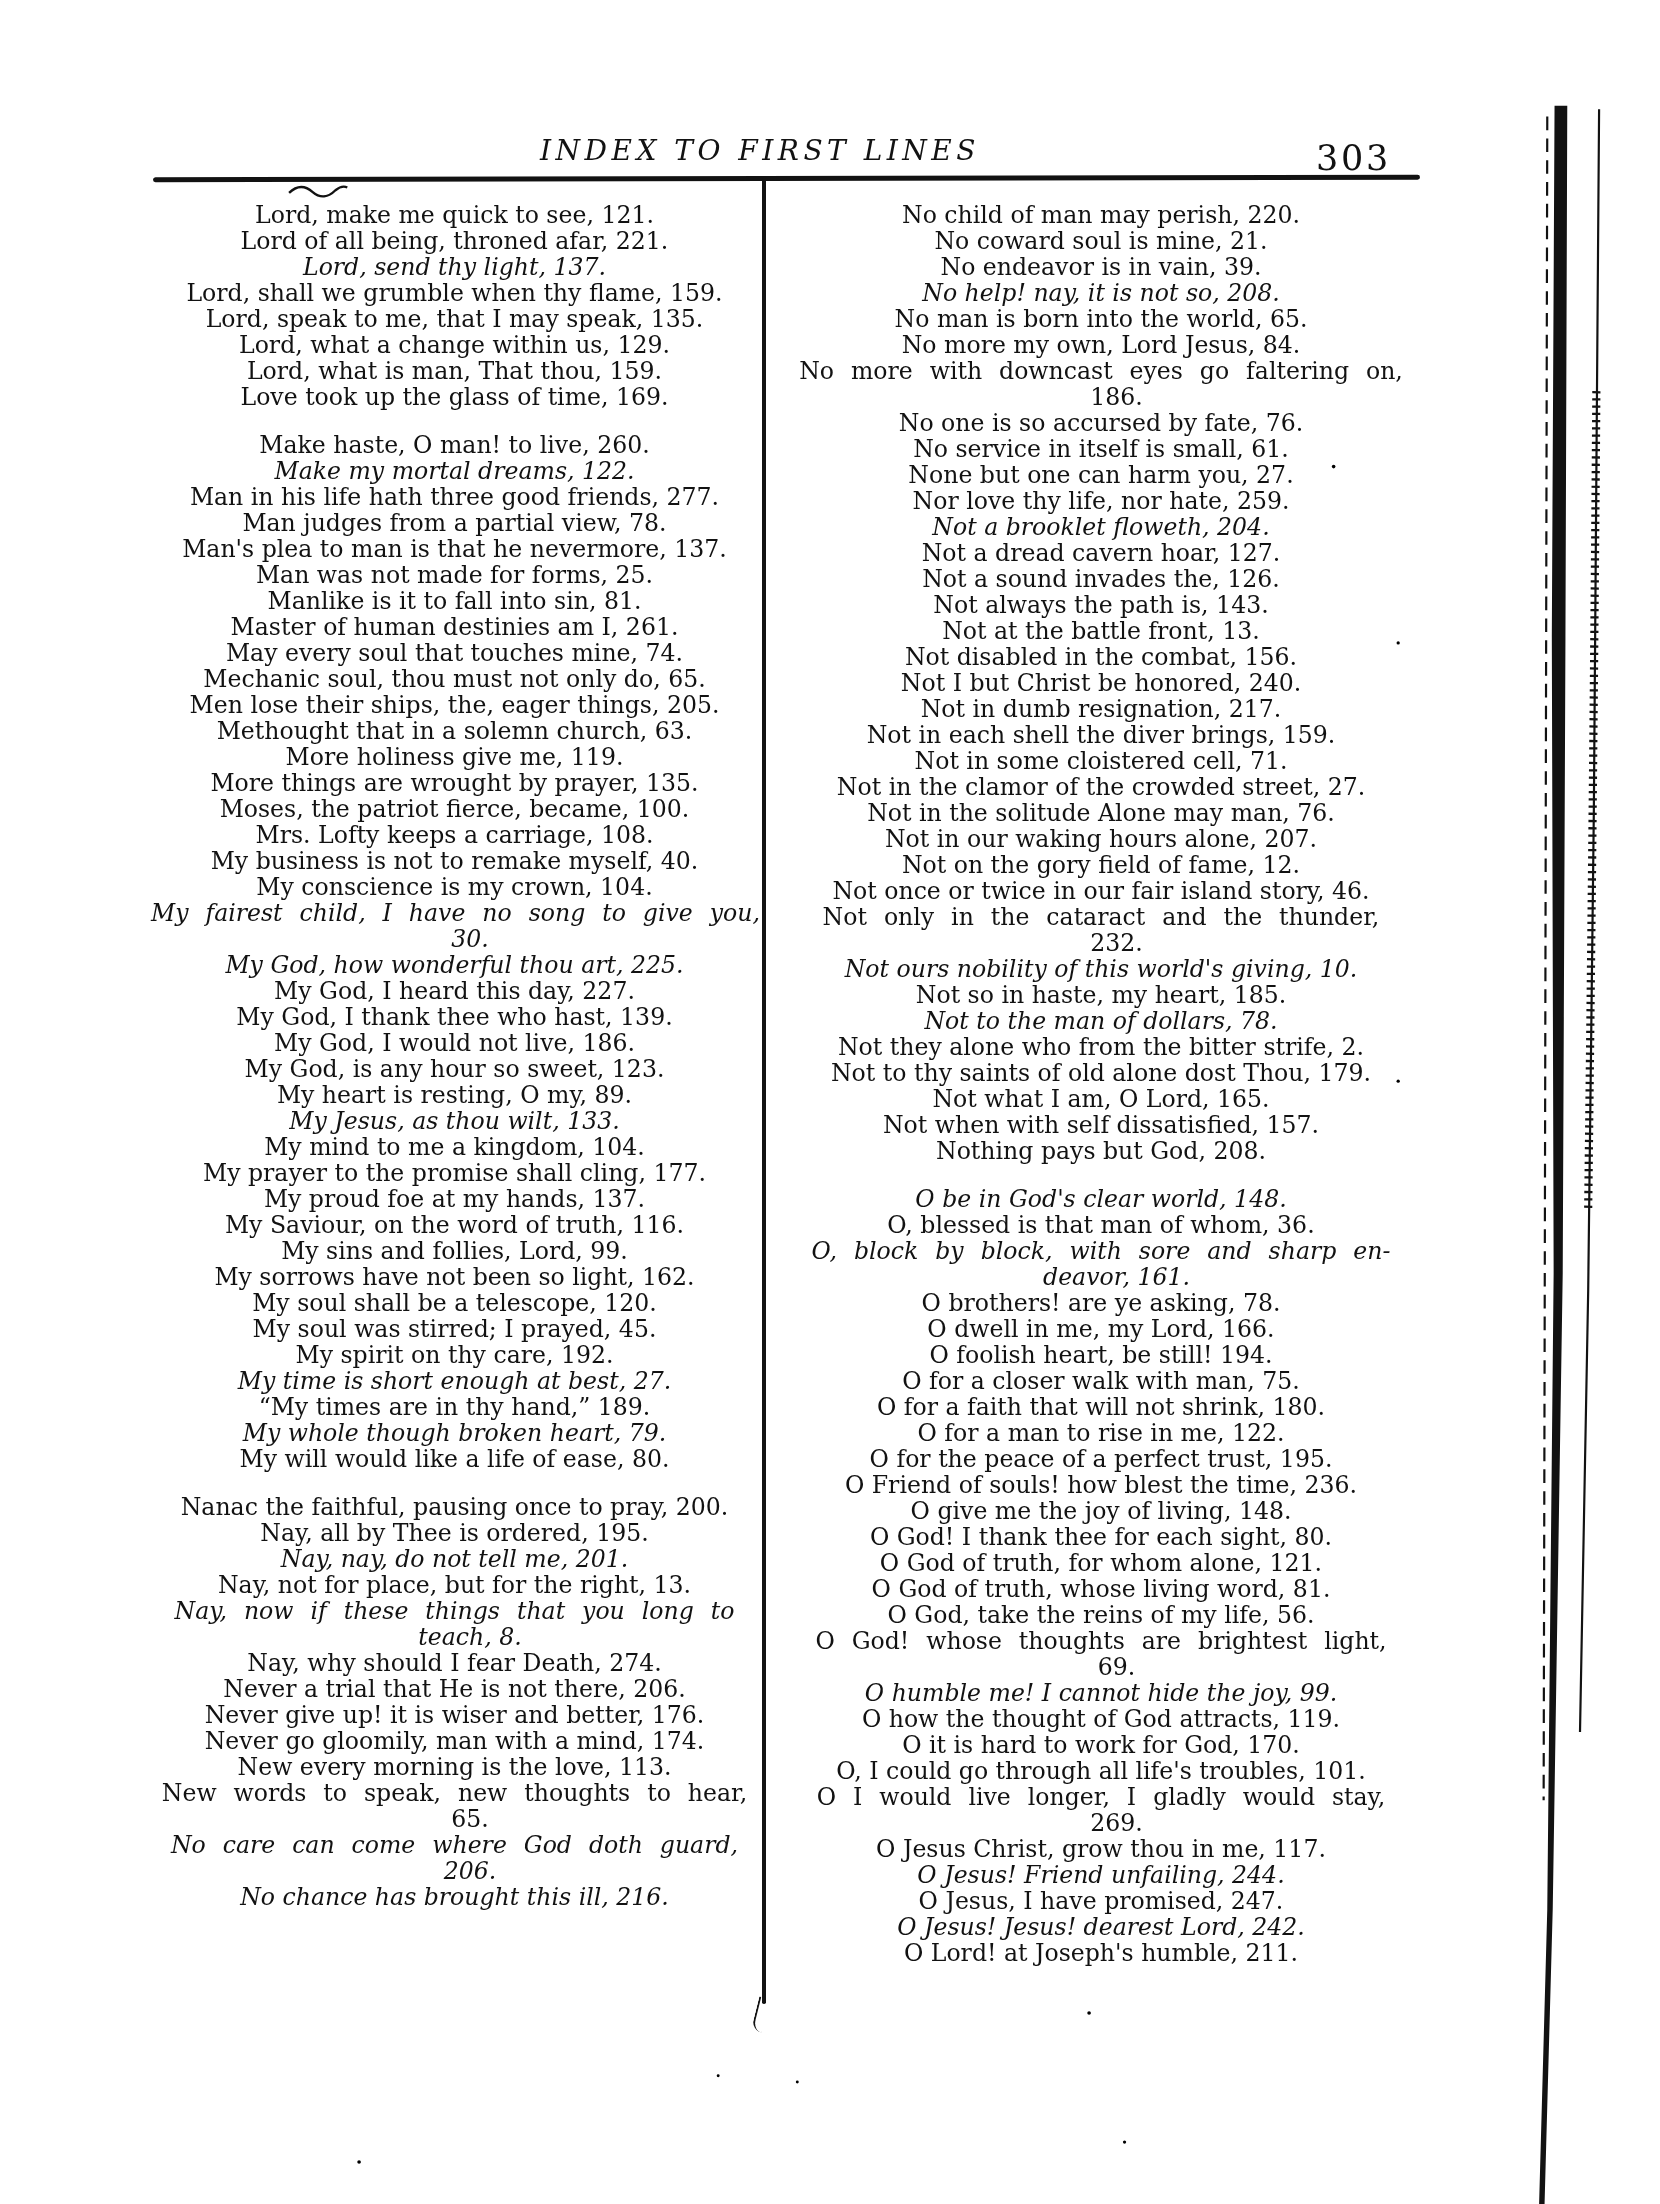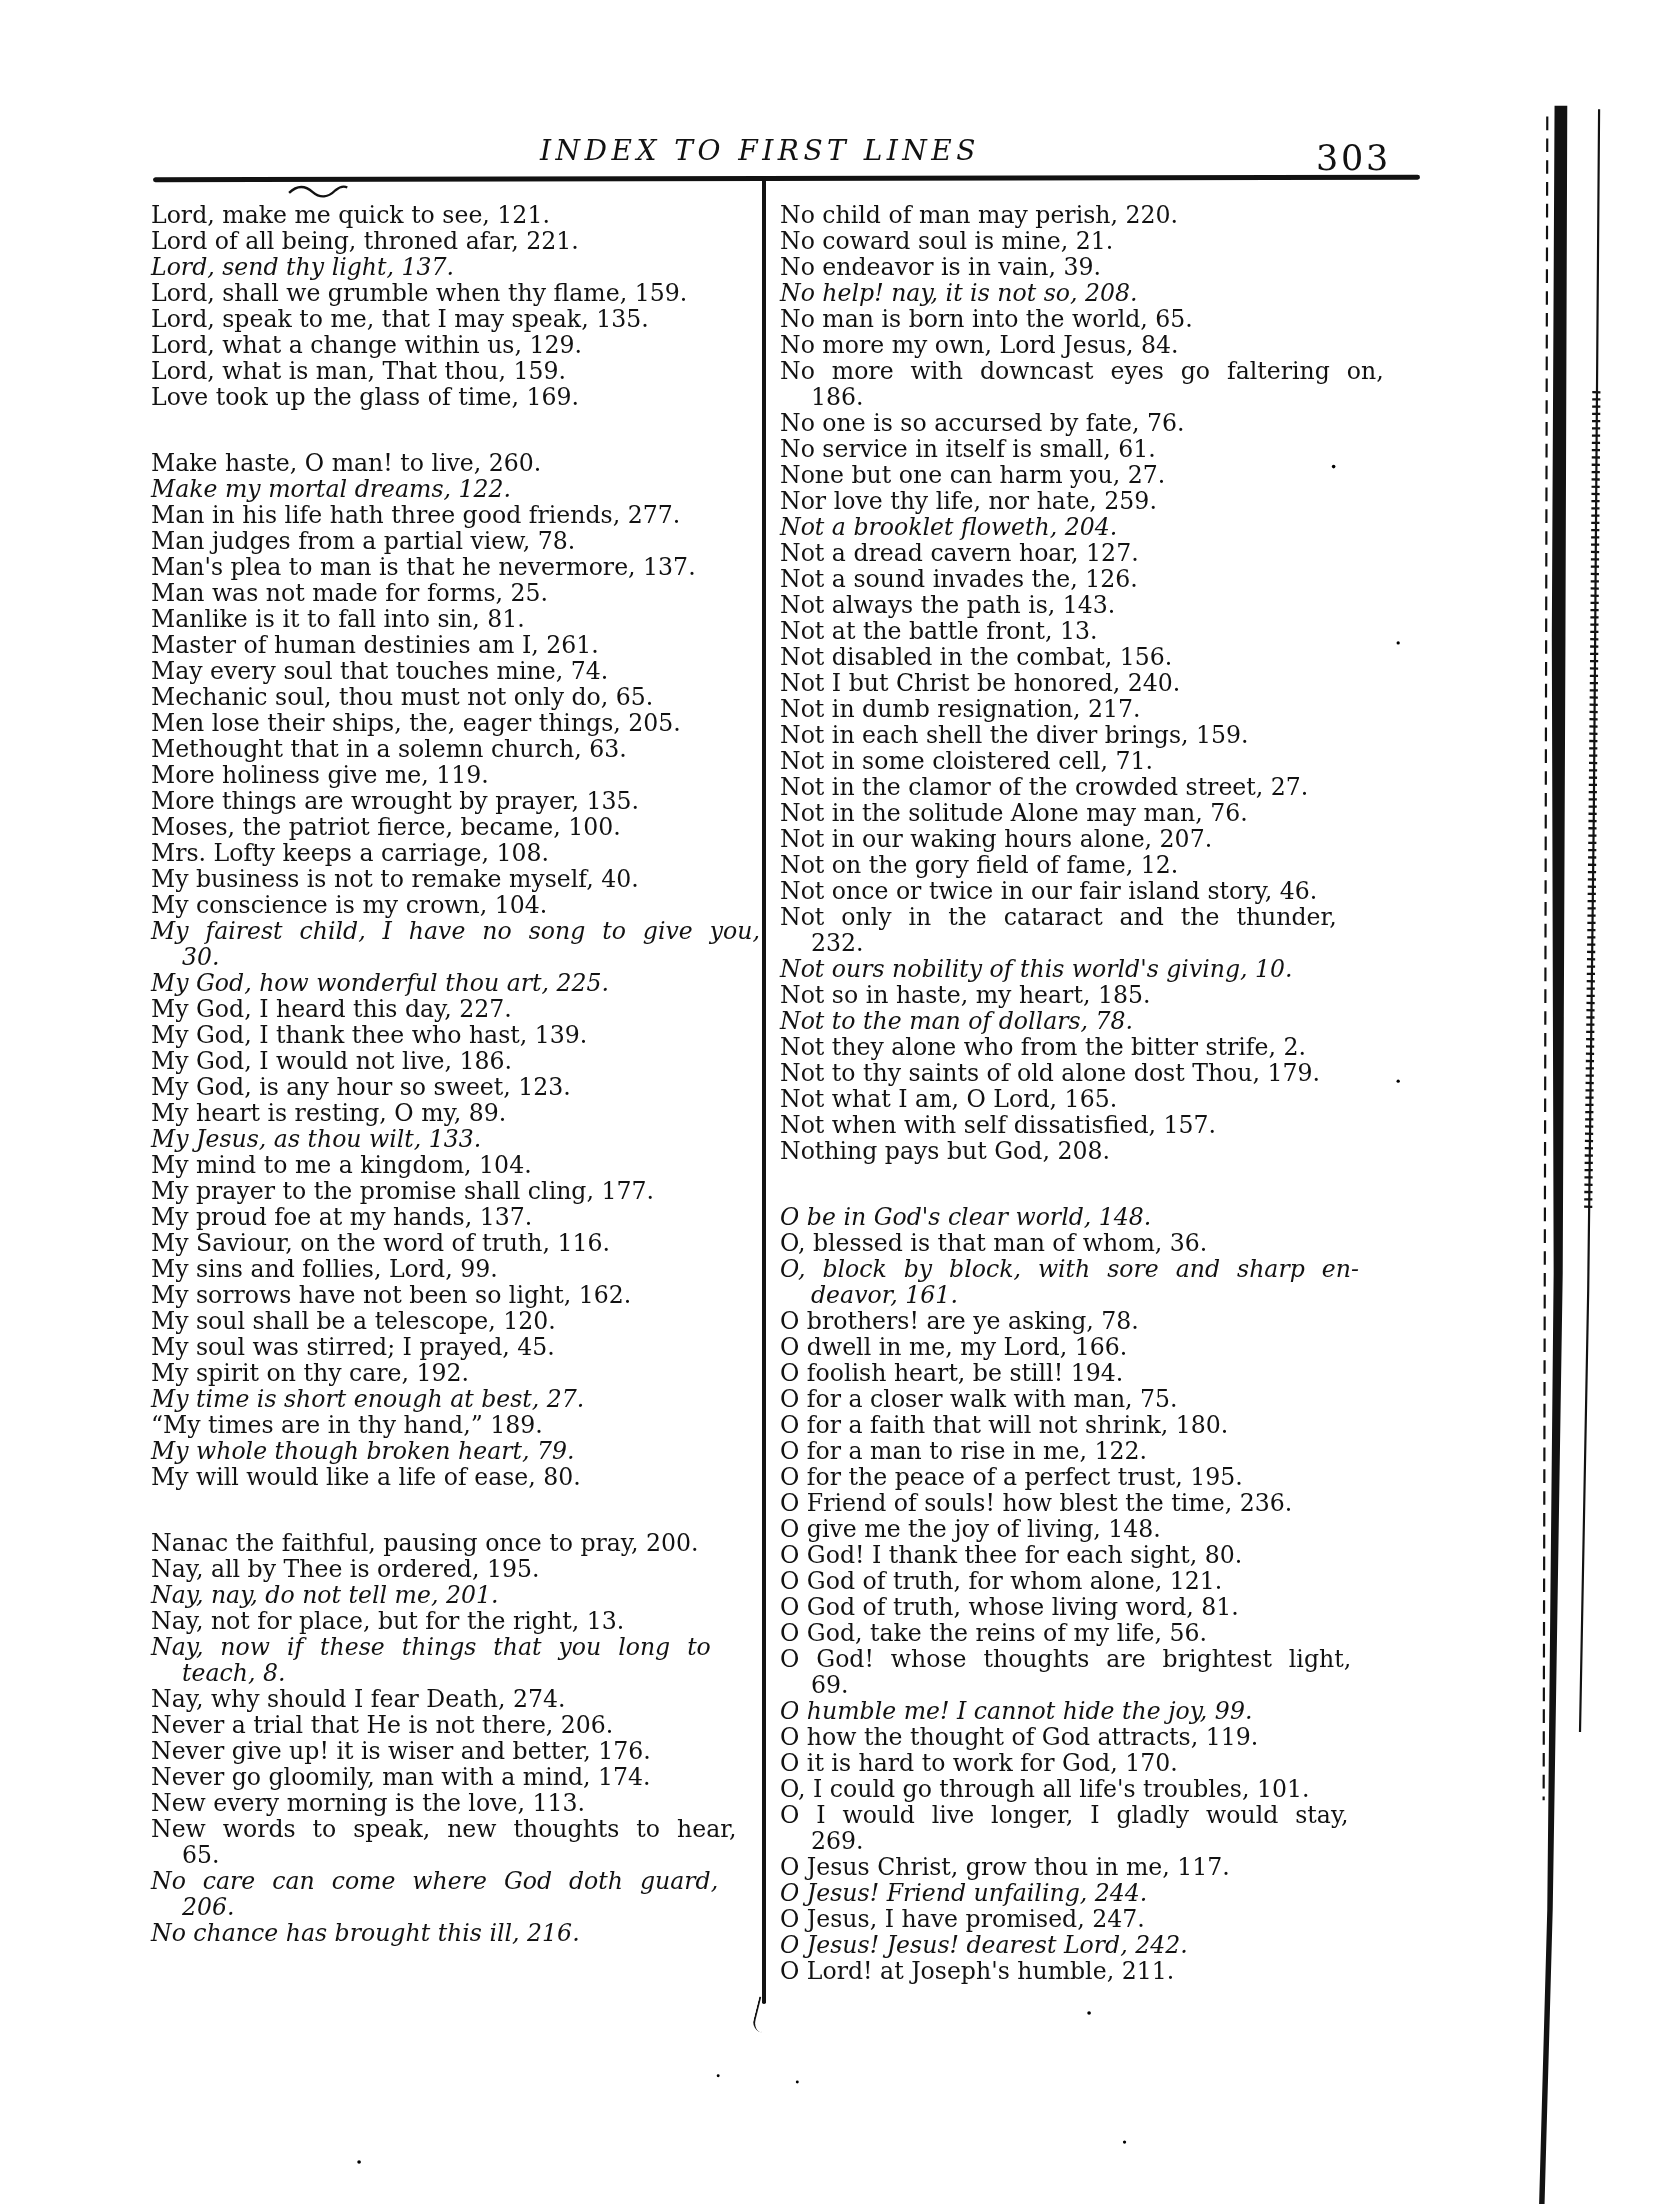--- a/index.html
+++ b/index.html
@@ -50,24 +50,25 @@
     width: 9px; height: 35px;
     border-left: 2.7px solid #121212;
     border-bottom-left-radius: 16.4px;
     transform: rotate(14deg);
   }
   .col {
     position: absolute;
     top: 202px;
     font-size: 23.6px;
     line-height: 26px;
+    text-align: center;
   }
   #col-left  { left: 151px; width: 607px; }
   #col-right { left: 780px; width: 642px; }
-  .para + .para { margin-top: 40px; }
+  .para + .para { margin-top: 22px; }
   .line { white-space: nowrap; }
   .line.cont { padding-left: 31px; }
   .line.ital { font-style: italic; }
   .line.spread { word-spacing: 0.40em; }
   .artifact-svg {
     position: absolute; left: 0; top: 0;
     width: 1660px; height: 2205px;
     pointer-events: none;
   }
 </style>

